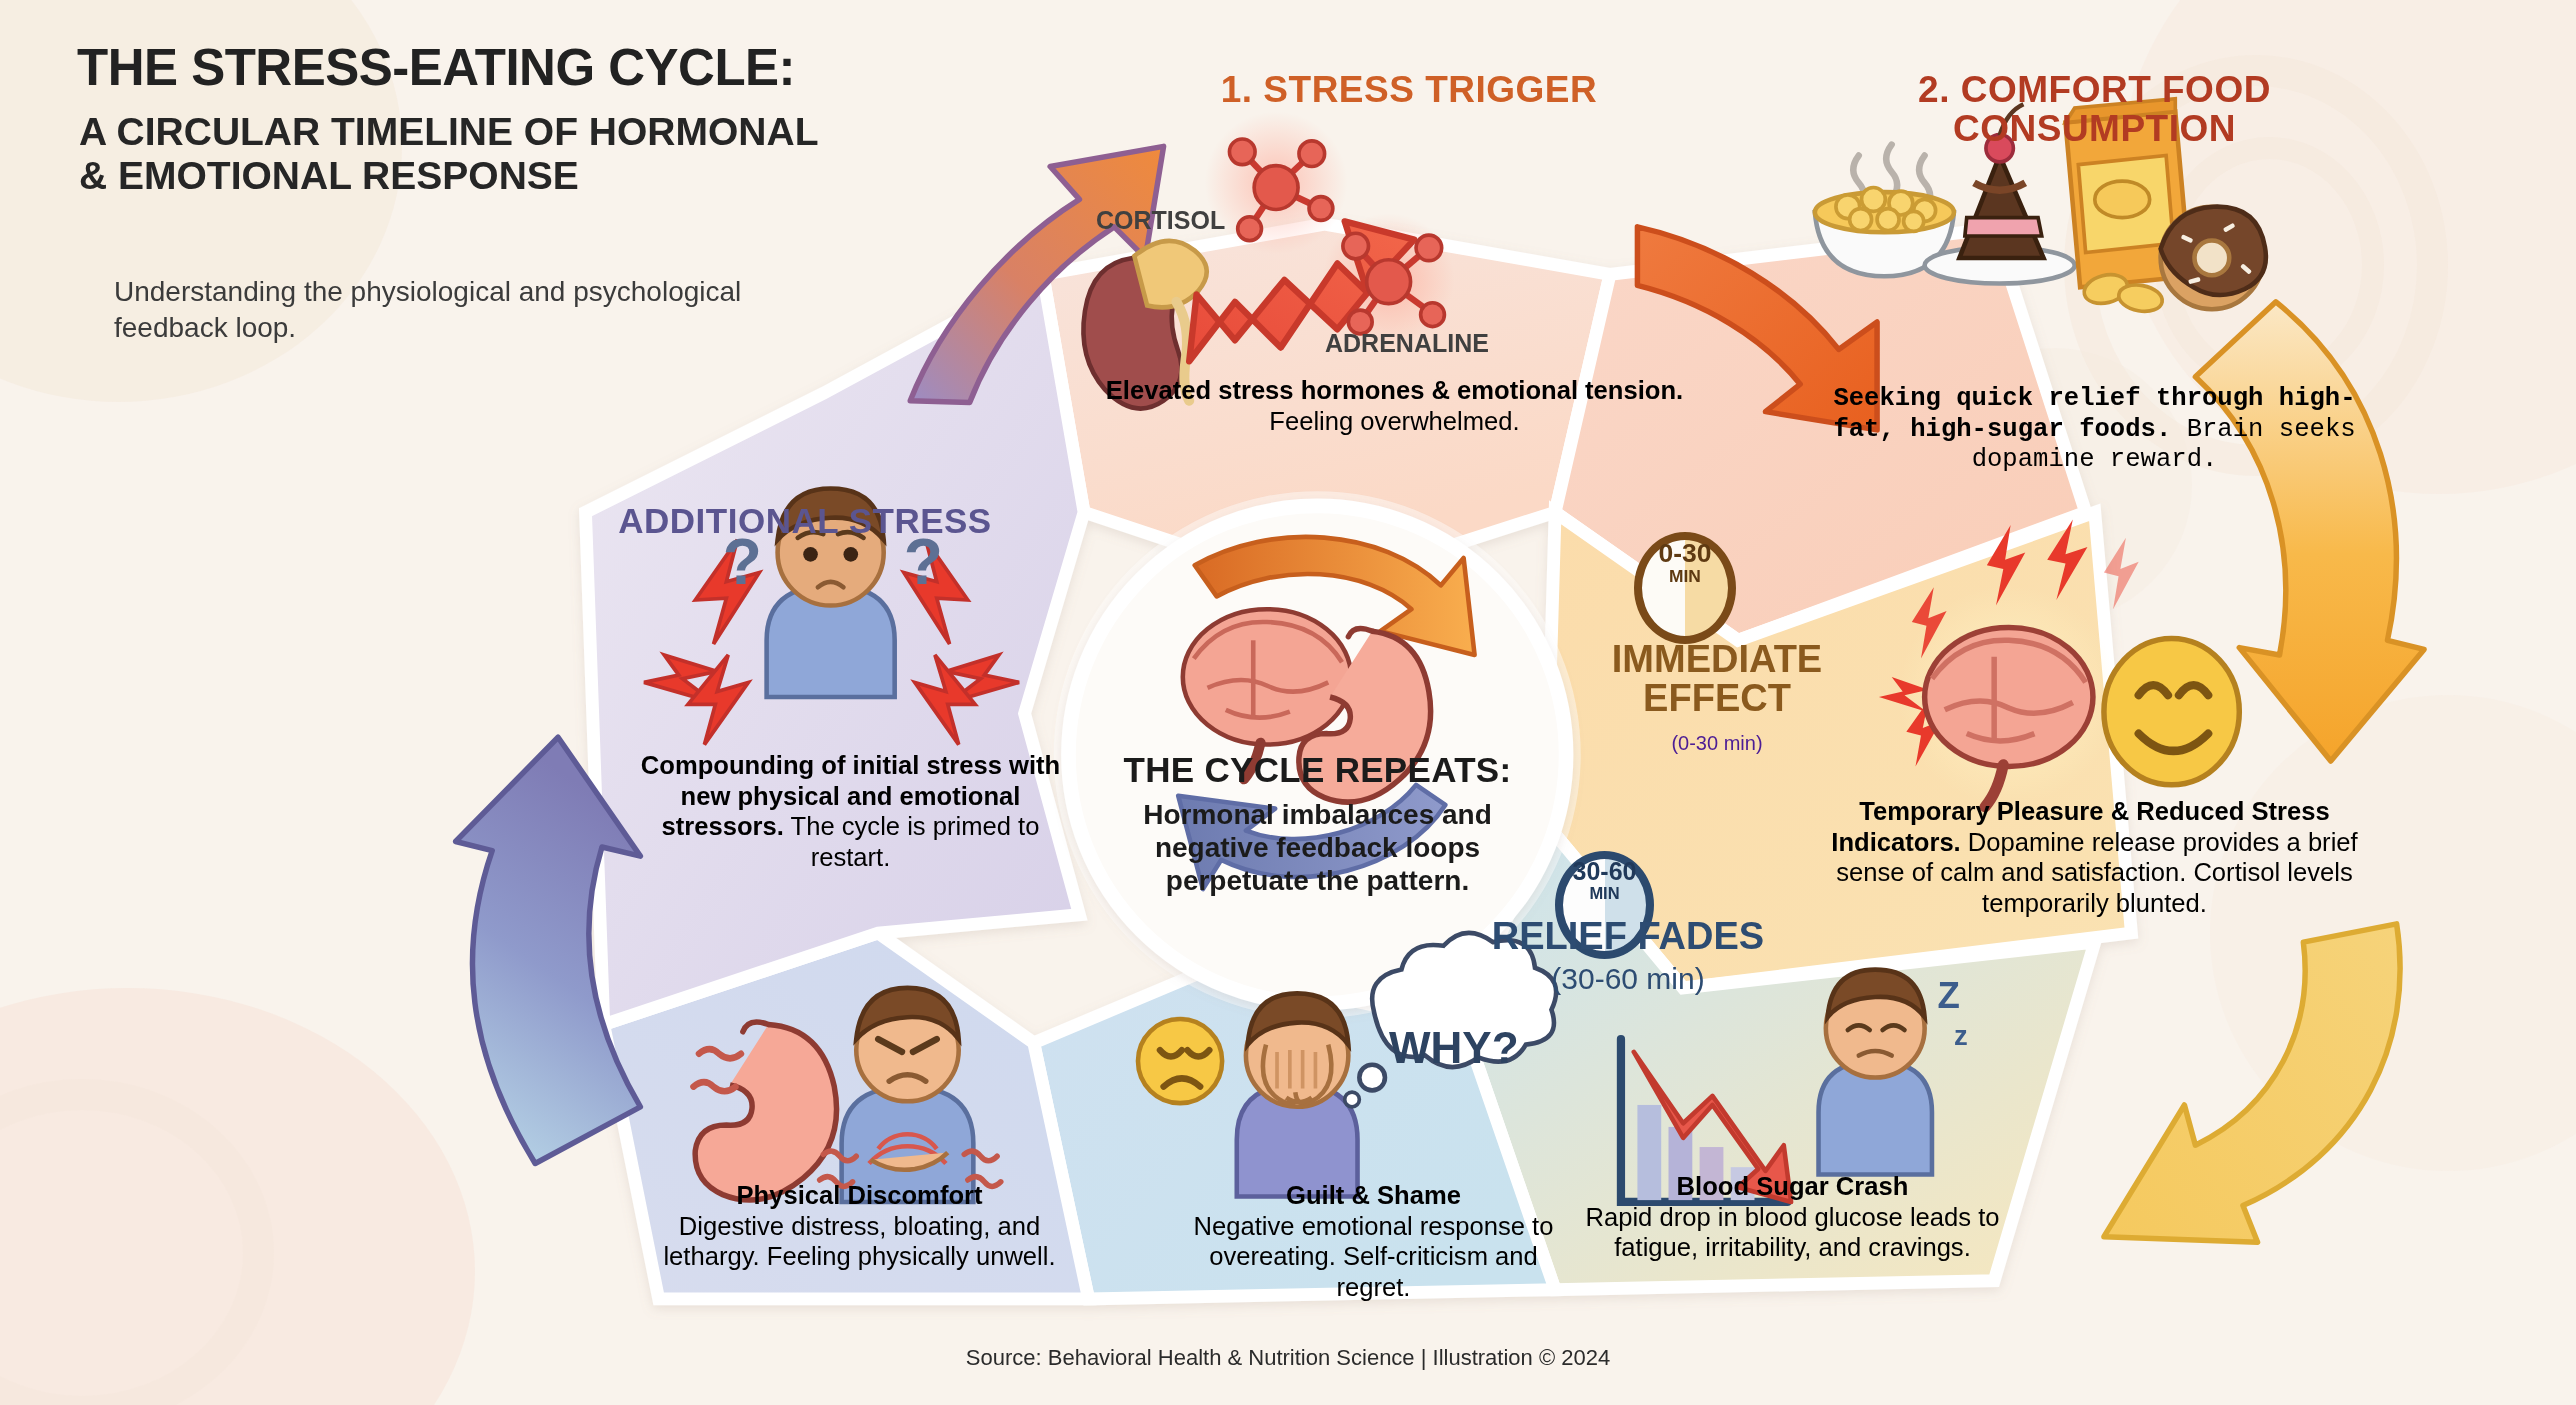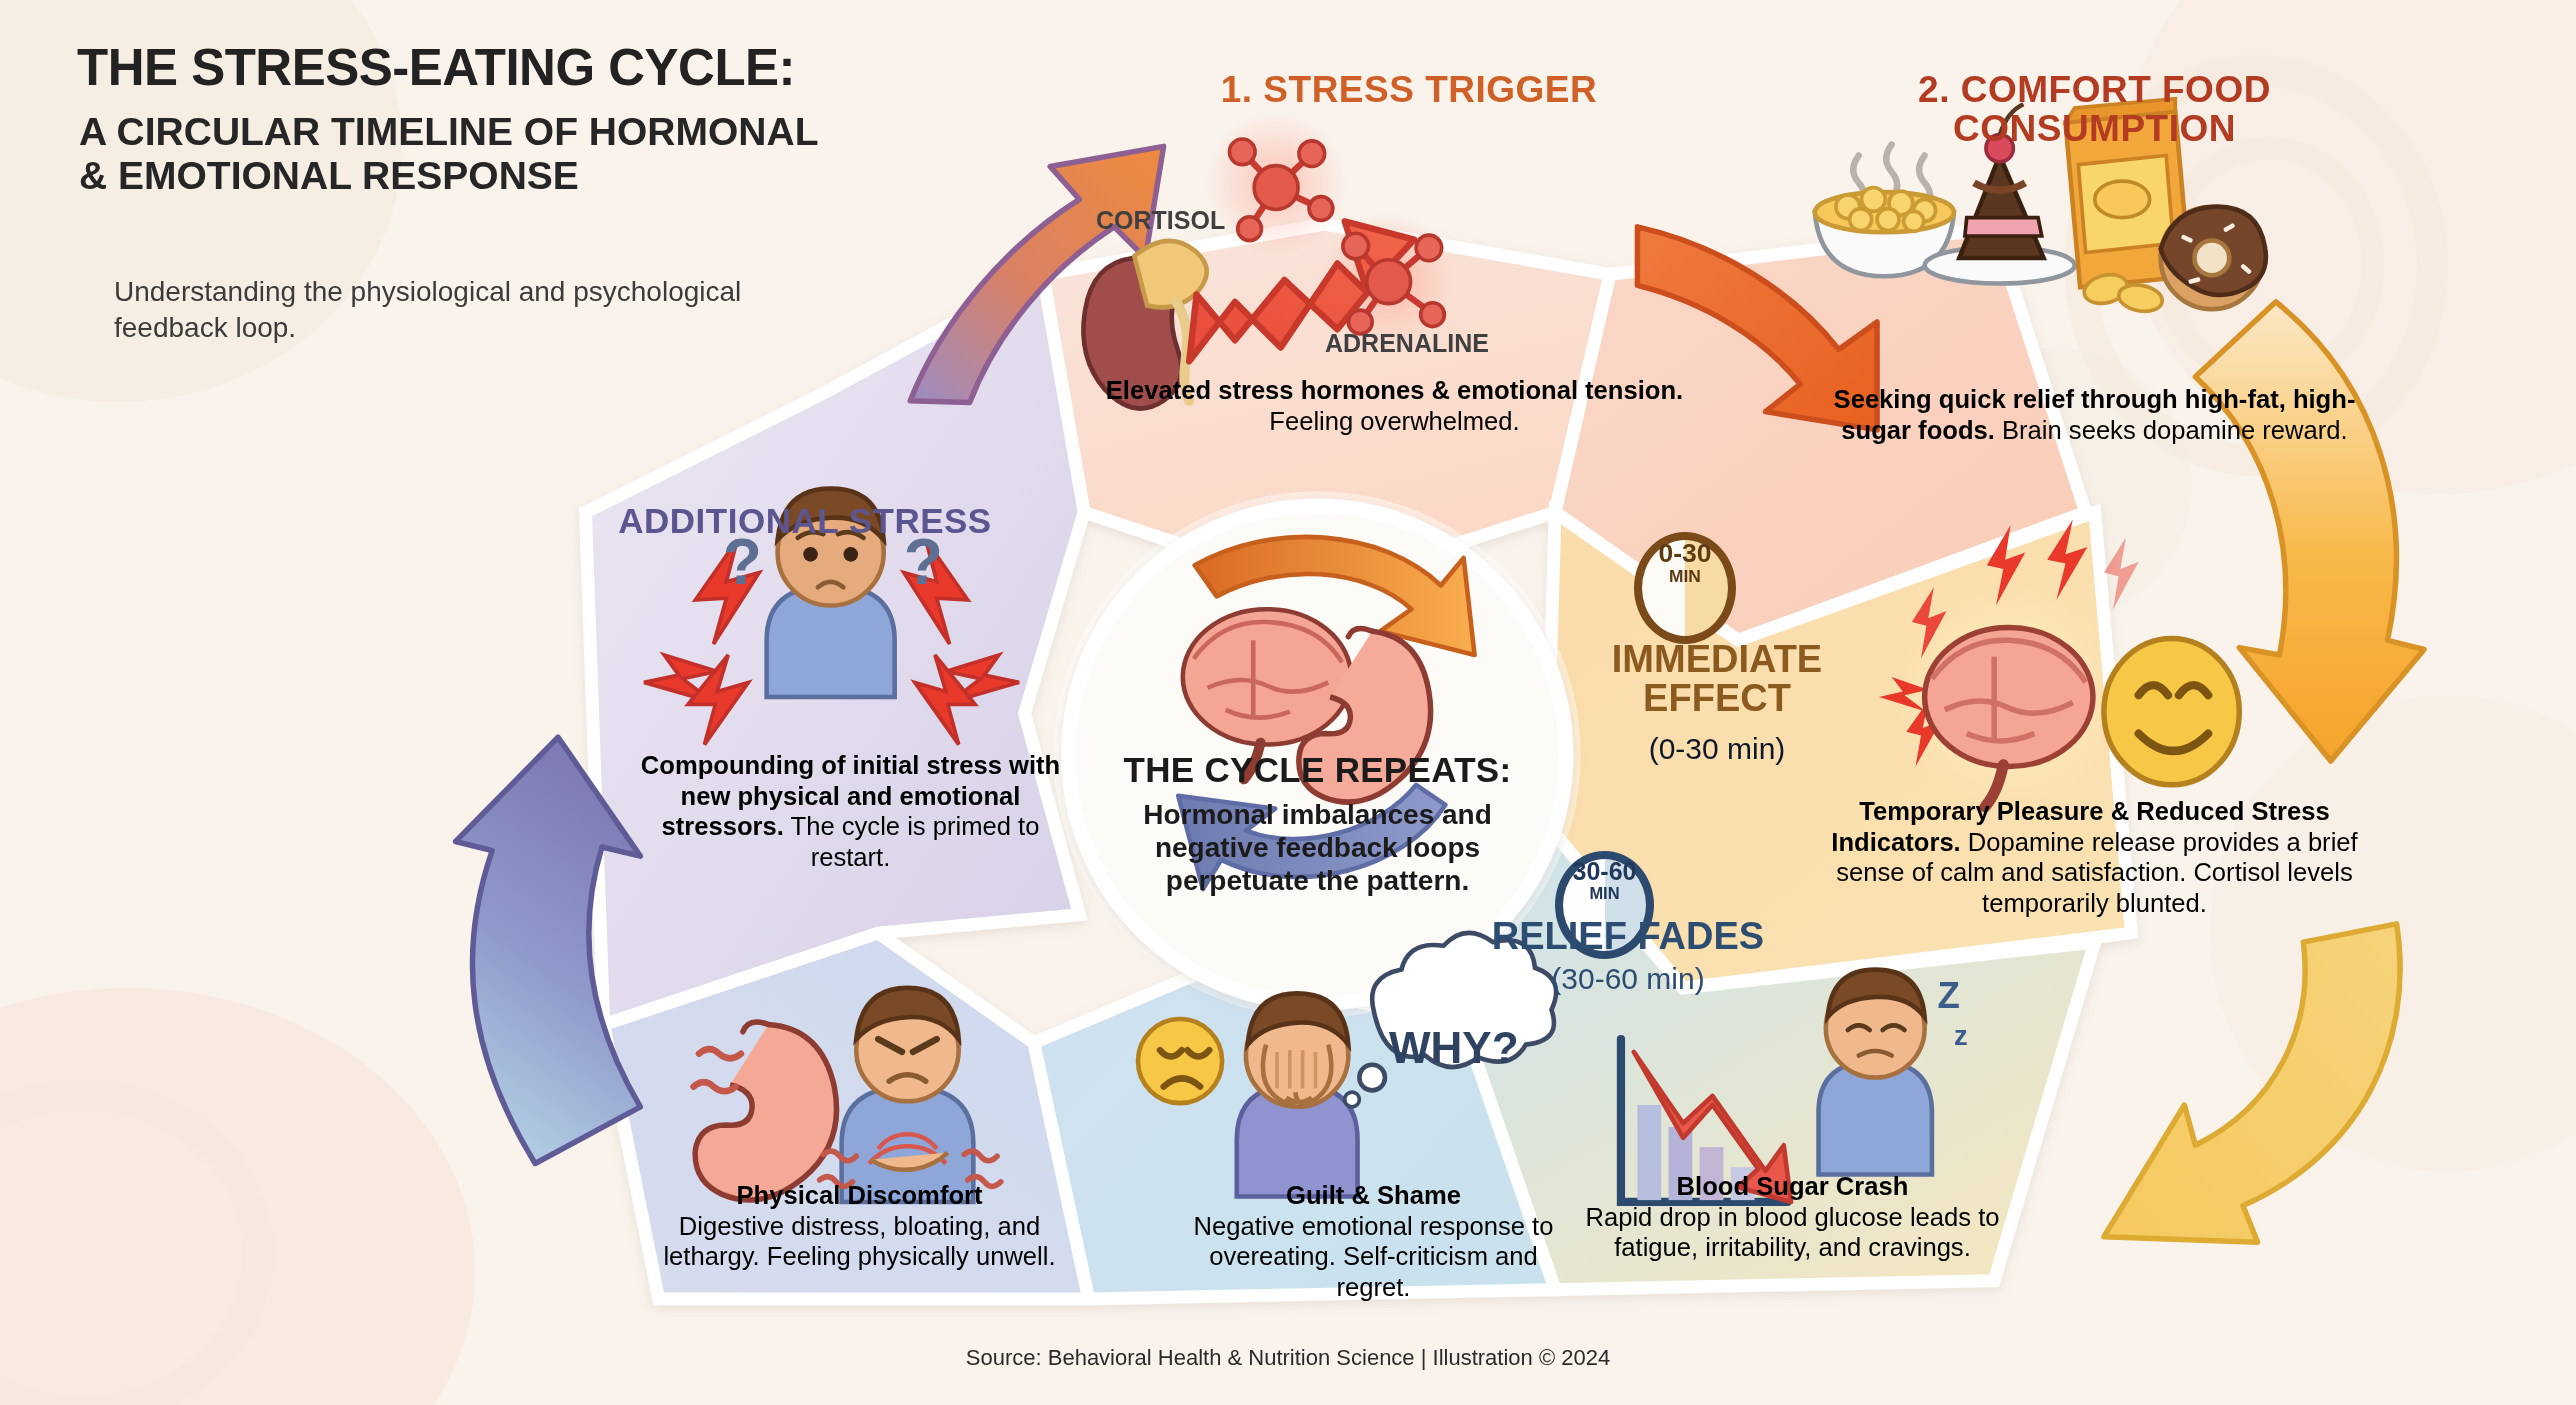--- a/index.html
+++ b/index.html
@@ -42,29 +42,29 @@
     font-size:28px; color:#3b3b3b; line-height:1.3;margin-left:33px;
   }
 
   .step-title{ font-weight:bold; line-height:1.05; text-align:center; }
   .s1-title{ left:1089px; top:71px; width:640px; font-size:37px; color:#cf6027; letter-spacing:0.5px; }
   .s2-title{ left:1802px; top:71px; width:585px; font-size:37px; color:#b23b22; letter-spacing:0.5px; }
   .s5-title{ left:549px; top:503px; width:512px; font-size:35px; color:#5b5590; letter-spacing:0.5px; }
 
   .phase-title{ font-weight:bold; line-height:1.02; text-align:center; }
   .s3-title{ left:1566px; top:640px; width:302px; font-size:38px; color:#8a5a1e; }
-  .s3-sub{ left:1566px; top:732px; width:302px; font-size:30px; color:#0f172a; text-align:center; }
+  .s3-sub{ left:1566px; top:732px; width:302px; font-size:20px; color:#4c1d95; text-align:center; }
   .s4-title{ left:1454px; top:915px; width:348px; font-size:38px; color:#2d4c72; text-align:center; font-weight:bold;}
   .s4-sub{ left:1454px; top:962px; width:348px; font-size:30px; color:#2d4c72; text-align:center;}
 
   .body-bold{ font-weight:bold; }
   .body-txt{ text-align:center; line-height:1.2; color:#000000; }
 
   .s1-body{ left:1102px; top:375px; width:585px; font-size:25.6px; }
-  .s2-body{ left:1811px; top:384px; width:567px; font-size:25.6px; }
+  .s2-body{ left:1811px; top:384px; width:567px; font-size:25.6px;font-family:Liberation Mono, monospace; }
   .s3-body{ left:1811px; top:796px; width:567px; font-size:25.6px; }
   .s4-body{ left:1573px; top:1171px; width:439px; font-size:25.6px; }
   .s6-body{ left:1172px; top:1180px; width:403px; font-size:25.6px; }
   .s7-body{ left:640px; top:1180px; width:439px; font-size:25.6px; }
   .s5-body{ left:622px; top:750px; width:457px; font-size:25.6px; }
 
   .center-title{
     position:absolute; left:1089px; top:750px; width:457px;
     text-align:center; font-size:35px; font-weight:bold; color:#1b1b1b; letter-spacing:0.3px;
   }

